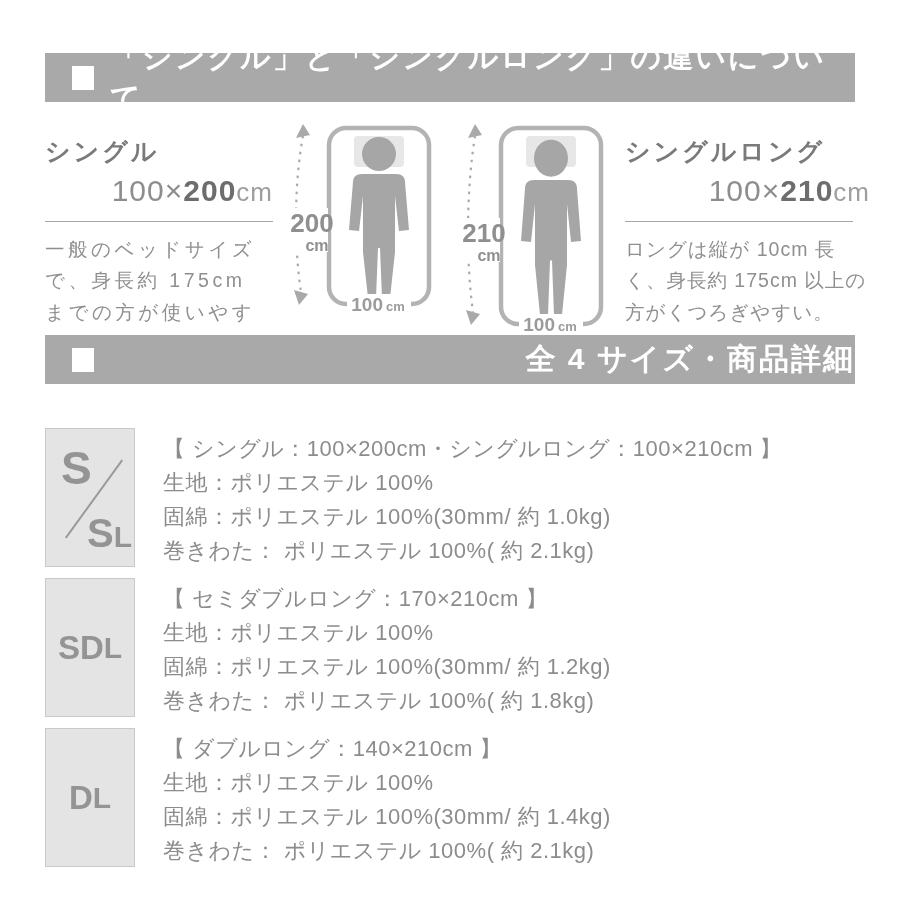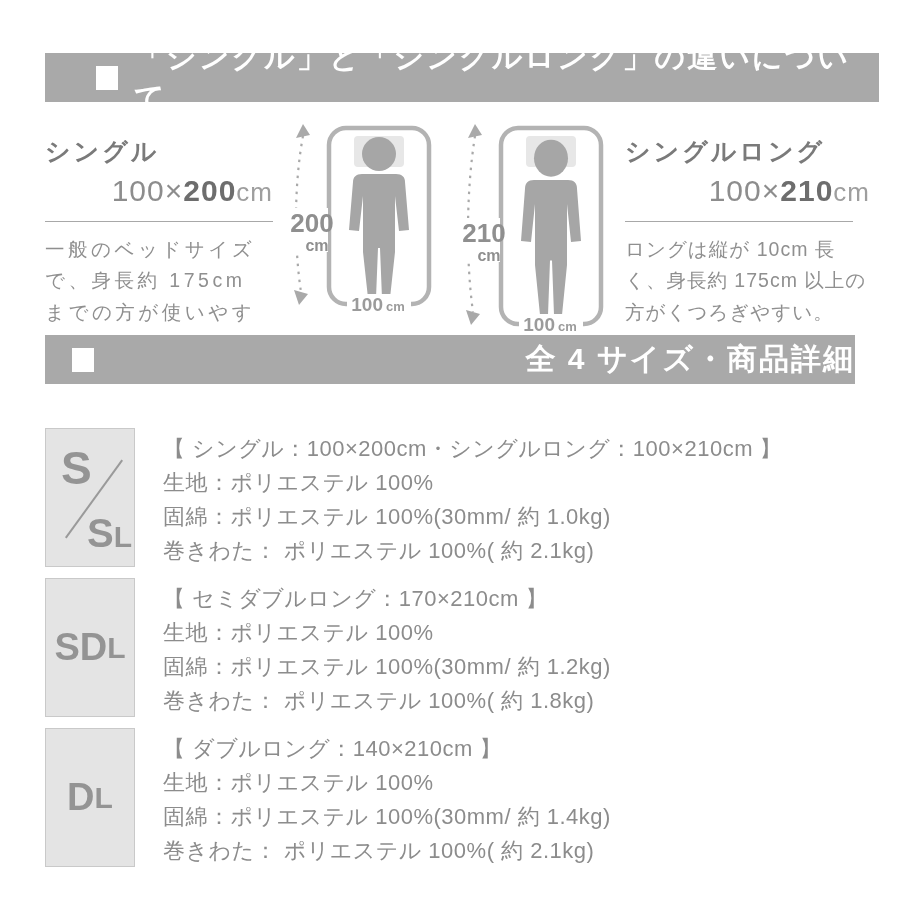--- a/index.html
+++ b/index.html
@@ -4,21 +4,21 @@
 <style>
   html,body{margin:0;padding:0;background:#ffffff;}
   body{font-family:"Liberation Sans","DejaVu Sans",sans-serif;}
   .page{position:relative;width:900px;height:901px;background:#fff;overflow:hidden;}
 
   
   .banner{position:absolute;left:45px;width:810px;height:49px;
     background:var(--banner_bg,#a9a9a9);display:flex;align-items:center;
     color:var(--banner_text,#ffffff);font-size:30px;font-weight:bold;letter-spacing:2px;}
   .banner .sq{width:22px;height:24px;background:#ffffff;margin:0 16px 0 27px;flex:0 0 auto;}
-  .banner1{top:53px;padding-left:24px;}
+  .banner1{top:53px;}
   .banner2{top:335px;justify-content:space-between;}
 
   
   .col{position:absolute;top:138px;}
   .col h2{margin:0 0 8px 0;font-size:25px;font-weight:bold;color:var(--heading,#7a7a7a);letter-spacing:3px;line-height:1.1;}
   .sizeline{font-size:30px;color:#8d8d8d;letter-spacing:1px;text-align:right;}
   .sizeline .bold{font-weight:bold;color:#6d6d6d;}
   .sizeline .unit{font-size:26px;color:#9e9e9e;}
   .rule{border:none;border-top:1.5px solid #a8a8a8;margin:13px 0 12px 0;}
   .desc{margin:0;font-size:19.5px;color:var(--body_text,#8f8f8f);line-height:1.62;}
@@ -38,21 +38,21 @@
   .spec1{top:428px;}
   .spec2{top:578px;}
   .spec3{top:728px;}
   .badge{position:relative;width:90px;height:139px;background:var(--badge_bg,#e4e4e4);
     border:1px solid var(--badge_border,#c9c9c9);box-sizing:border-box;flex:0 0 auto;
     color:var(--badge_text,#949494);font-weight:bold;}
   .badge .bt{position:absolute;top:12px;left:15px;font-size:46px;}
   .badge .bb{position:absolute;bottom:10px;right:2px;font-size:40px;}
   .badge .slashbar{position:absolute;left:47px;top:22px;width:2px;height:96px;background:#9a9a9a;transform:rotate(36deg);}
   .badge-center{display:flex;align-items:center;justify-content:center;}
-  .badge-center .bm{font-size:38px;}
+  .badge-center .bm{font-size:33px;}
   .badge .sub{font-size:30px;}
   .spec-text{margin-left:28px;padding-top:4px;font-size:22px;line-height:34px;
     color:var(--spec_text,#8c8c8c);letter-spacing:0.5px;white-space:nowrap;}
 
   svg text{font-family:"Liberation Sans","DejaVu Sans",sans-serif;}
 </style>
 </head>
 <body>
 
 <div class="page">

